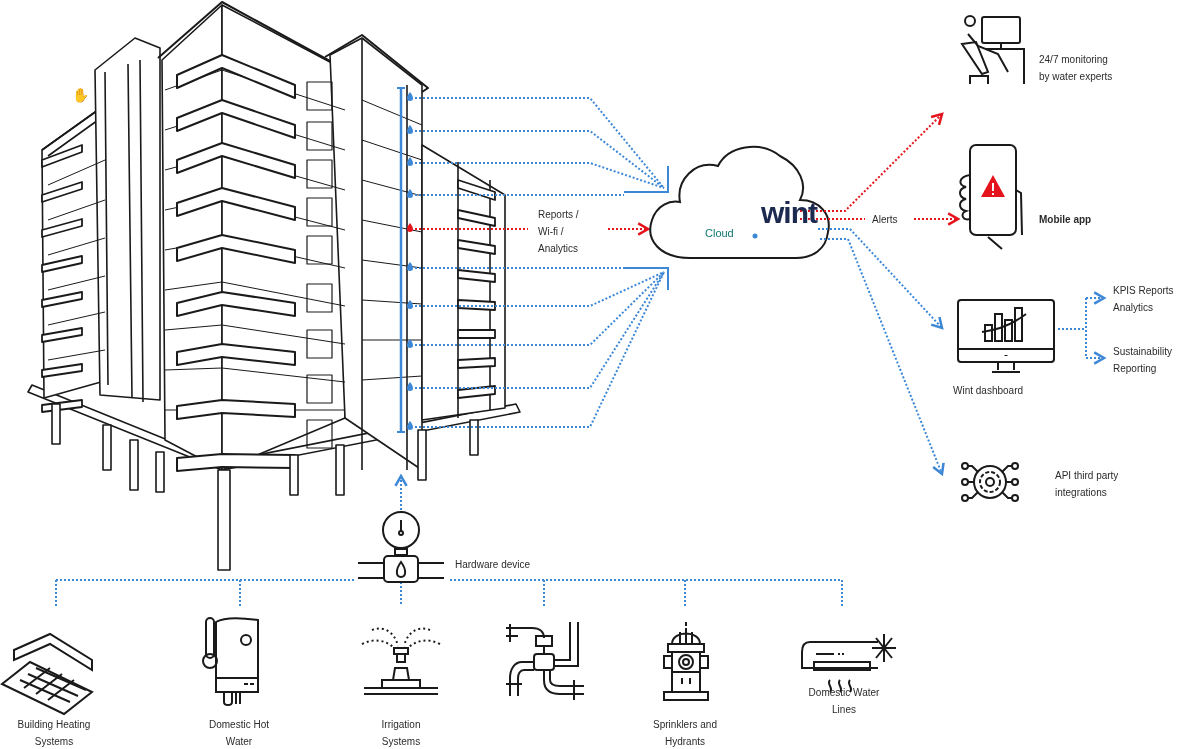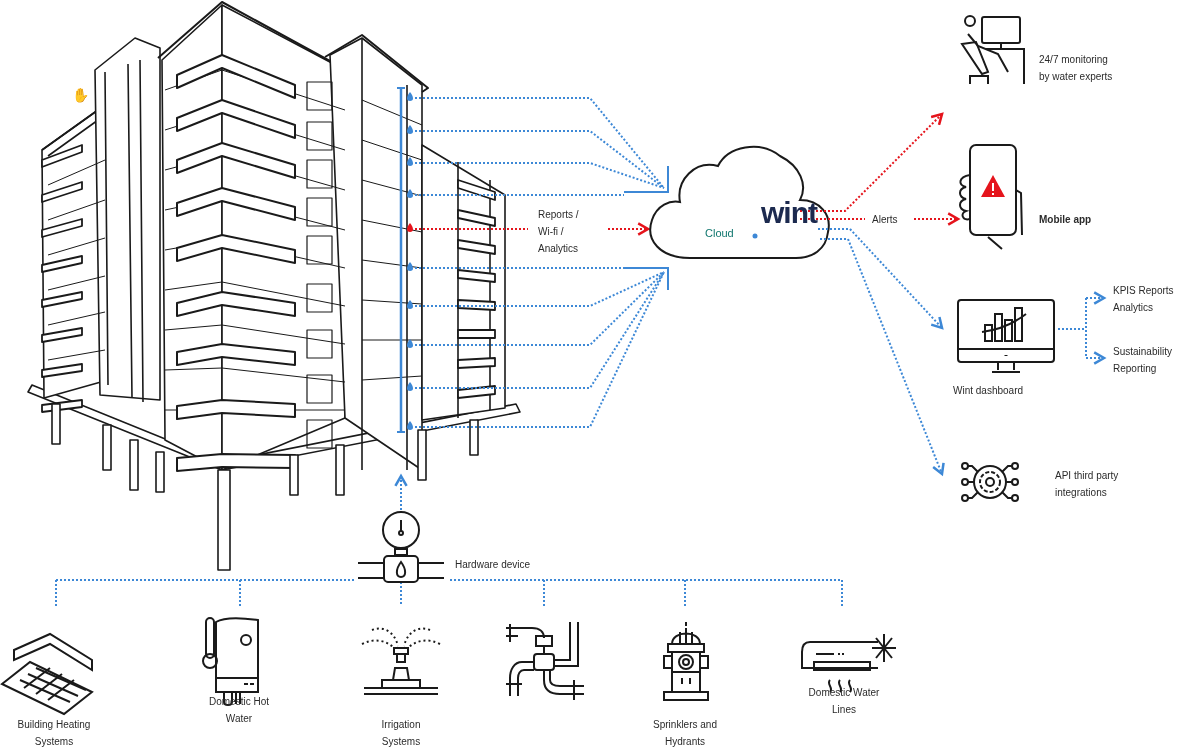--- a/index.html
+++ b/index.html
@@ -333,21 +333,21 @@
 </div>
 <div class="lbl" style="left:1039px; top:467px;margin-left:16px;">
   <div>API third party</div>
   <div>integrations</div>
 </div>
 
 <div class="lbl center" style="left:54px; top:716px;">
   <div>Building Heating</div>
   <div>Systems</div>
 </div>
-<div class="lbl center" style="left:239px; top:693px;">
+<div class="lbl center" style="left:239px; top:716px;">
   <div>Domestic Hot</div>
   <div>Water</div>
 </div>
 <div class="lbl center" style="left:401px; top:716px;">
   <div>Irrigation</div>
   <div>Systems</div>
 </div>
 <div class="lbl center" style="left:543px; top:716px;margin-top:32px;">
   <div>Main Feeds</div>
 </div>

